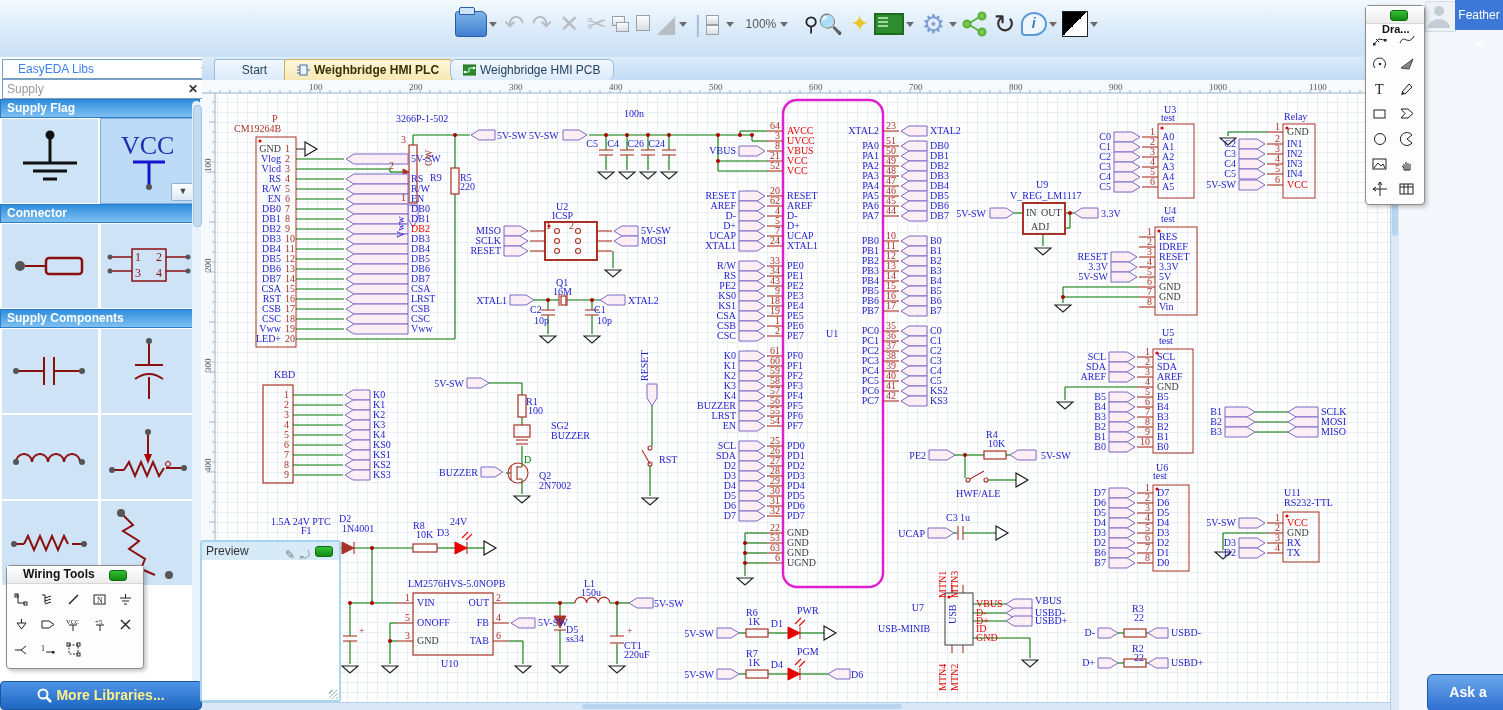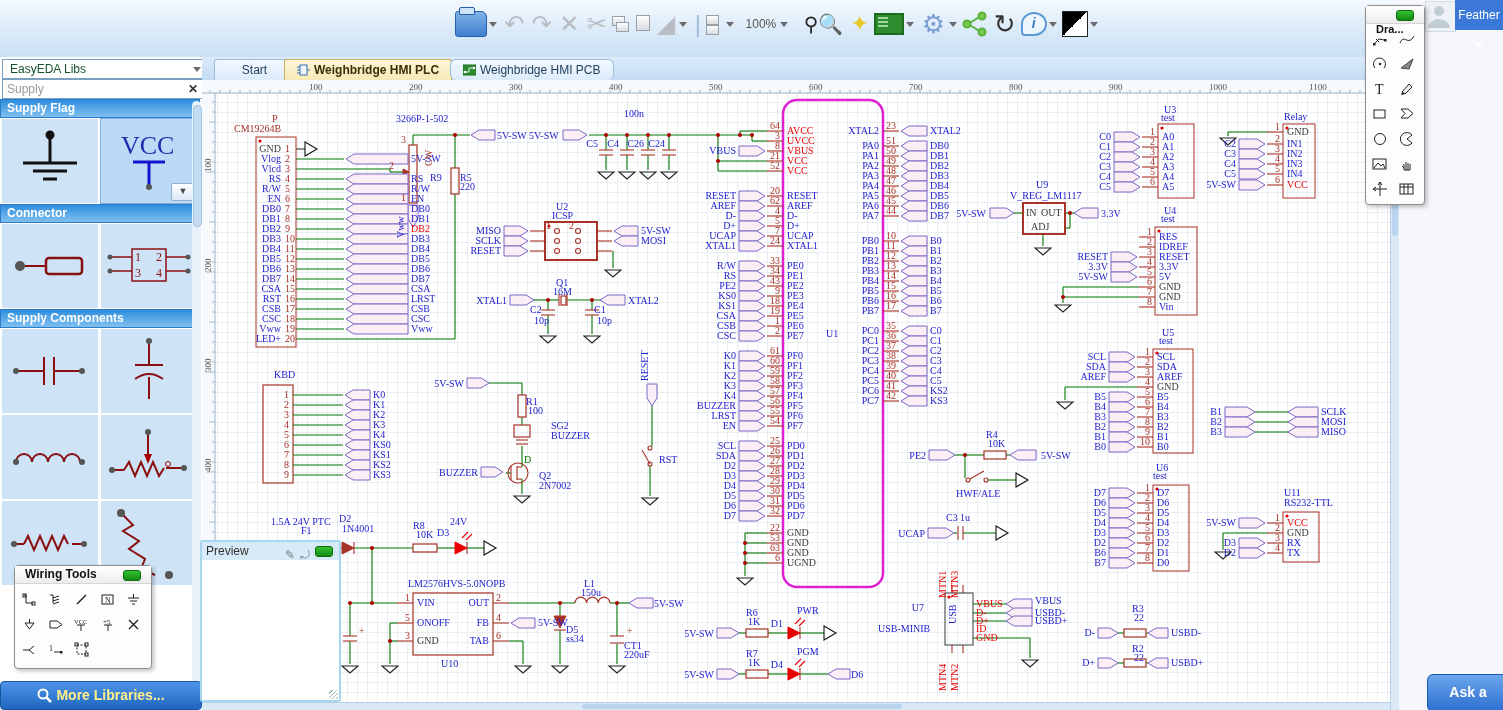--- a/index.html
+++ b/index.html
@@ -21,36 +21,36 @@
   .gear{color:#7d9fd4 !important;}
   .hist{color:#333 !important;}
   .infob{display:inline-block;vertical-align:middle;width:22px;height:20px;border:2px solid #5b9bd5;border-radius:50% 50% 50% 4px;color:#3a7abf;font-style:italic;font-weight:bold;font-size:14px;line-height:18px;text-align:center;background:#eef6fd;}
   .bw{display:inline-block;vertical-align:middle;width:24px;height:24px;border:1px solid #222;background:linear-gradient(135deg,#000 50%,#fff 50%);}
   .wand{color:#e9c728 !important;font-size:22px !important;}
   .chip{display:inline-block;vertical-align:middle;width:26px;height:18px;background:#2e8b2e;border:2px solid #1d6b1d;position:relative;}
   .chip:before{content:"";position:absolute;left:2px;top:2px;width:10px;height:10px;background:repeating-linear-gradient(#9fd89f 0 2px,#2e8b2e 2px 4px);}
   .mag{color:#222 !important;font-size:20px !important;}
   
   #sidebar{left:0;top:57px;width:202px;height:653px;background:#fff;border-right:2px solid #9ec0de;}
-  .sideselect{left:2px;top:2px;width:196px;height:18px;border:1px solid #7aa0c4;background:#fff;line-height:18px;padding-left:7px;color:#14532d;}
+  .sideselect{left:2px;top:2px;width:196px;height:18px;border:1px solid #7aa0c4;background:#fff;line-height:18px;padding-left:15px;color:#3b82f6;}
   .sideselect .caret{float:right;margin:7px 5px 0 0;}
   #filter{left:2px;top:22px;width:196px;height:18px;border:1px solid #7aa0c4;background:#fff;line-height:18px;padding-left:4px;color:#999;}
   #filter .x{float:right;margin-right:5px;color:#333;font-weight:bold;cursor:pointer;}
   .sechead{height:17px;background:linear-gradient(#2f8ede,#7fc0f0);color:#fff;font-weight:bold;font-size:12px;line-height:17px;padding-left:6px;border:1px solid #2a7cc9;}
   .cellrow{display:flex;gap:3px;padding:1px 2px;}
   .cell{width:96px;height:84px;background:#cfe3f7;display:flex;align-items:center;justify-content:center;position:relative;}
   .cell.selcell{background:#bcd9f5;outline:1px solid #7fb2e0;}
   .ddbtn{position:absolute;right:2px;bottom:2px;width:22px;height:16px;background:linear-gradient(#fff,#dce9f6);border:1px solid #8fb3d6;border-radius:2px;text-align:center;line-height:14px;font-size:9px;color:#444;}
   #libscroll{position:absolute;right:1px;top:44px;width:9px;height:595px;background:#e8f2fb;border-radius:5px;}
   #libscroll i{position:absolute;left:1px;top:4px;width:7px;height:120px;background:#c3dcf2;border:1px solid #a3c6e6;border-radius:4px;}
   #morelib{left:0px;top:624px;width:200px;height:27px;background:linear-gradient(#4d94e8,#1f66c0);border:1px solid #1a55a0;border-radius:4px;
      color:#ffef8a;font-weight:bold;font-size:14px;text-align:center;line-height:26px;}
   
-  #wiring{left:14px;top:565px;width:136px;height:102px;background:#fdfdfd;border:1px solid #8e8e8e;border-radius:4px;box-shadow:2px 2px 4px rgba(0,0,0,.25);z-index:30;}
-  .palhead{height:17px;line-height:17px;padding:0 10px;font-weight:bold;color:#111;font-size:12px;border-bottom:1px solid #d5d5d5;background:linear-gradient(#fff,#ececec);}
+  #wiring{left:6px;top:565px;width:136px;height:102px;background:#fdfdfd;border:1px solid #8e8e8e;border-radius:4px;box-shadow:2px 2px 4px rgba(0,0,0,.25);z-index:30;}
+  .palhead{height:17px;line-height:17px;padding:0 16px;font-weight:bold;color:#111;font-size:12px;border-bottom:1px solid #d5d5d5;background:linear-gradient(#fff,#ececec);}
   .toggle{float:right;width:16px;height:9px;margin-top:4px;background:linear-gradient(#35c135,#128a12);border:1px solid #0c6b0c;border-radius:3px;}
   .wgrid{display:grid;grid-template-columns:repeat(5,26px);padding:3px 2px;}
   .wgrid .ic,.dgrid .ic{width:25px;height:25px;display:flex;align-items:center;justify-content:center;}
   
   #tabbar{left:202px;top:57px;width:1188px;height:23px;background:linear-gradient(#dcebfa,#c3dcf5);border-bottom:1px solid #8fb5dd;}
   .tab{position:absolute;top:2px;height:20px;line-height:20px;padding:0 12px;border:1px solid #9cbddd;border-bottom:none;background:linear-gradient(#f2f8fe,#dcebfa);color:#24425f;border-radius:3px 3px 0 0;white-space:nowrap;}
   .tab.active{background:linear-gradient(#fdf6d8,#f7e9b6);border-color:#cdb25e;color:#3c2f05;font-weight:bold;}
   .tabico{display:inline-block;vertical-align:-2px;margin-right:4px;}
   
   #canvas{left:202px;top:80px;width:1188px;height:622px;background:#fff;

